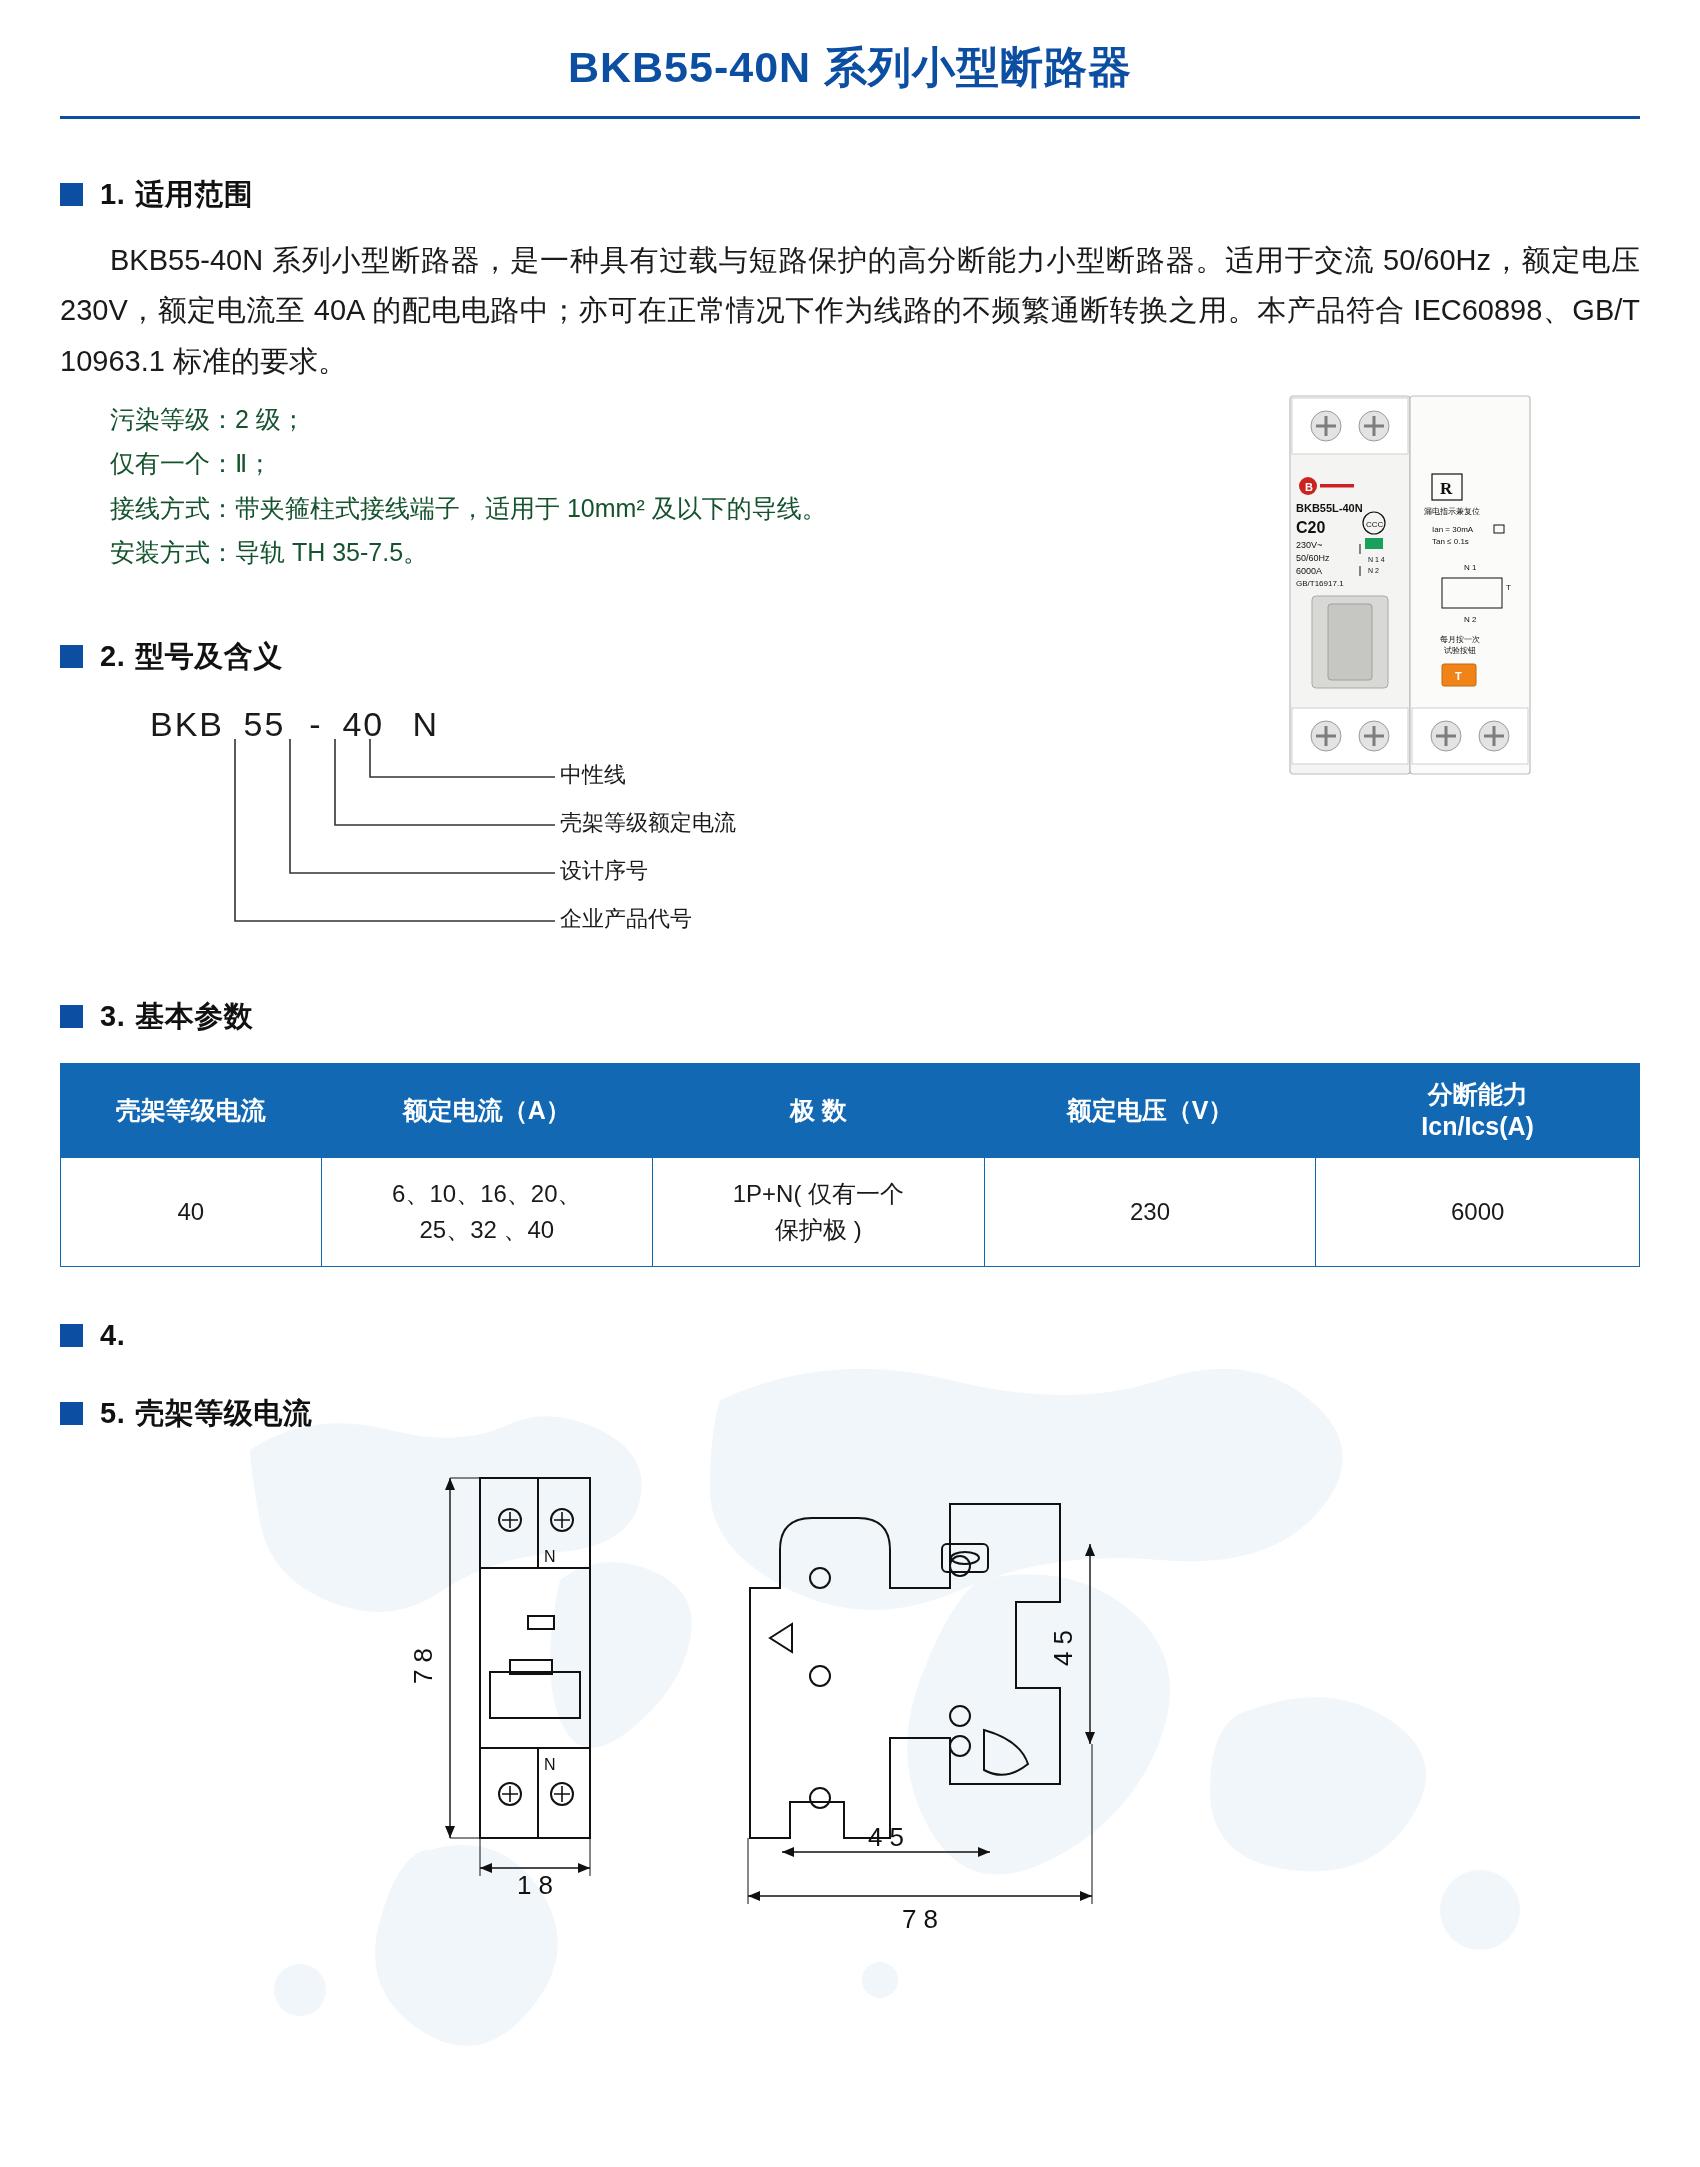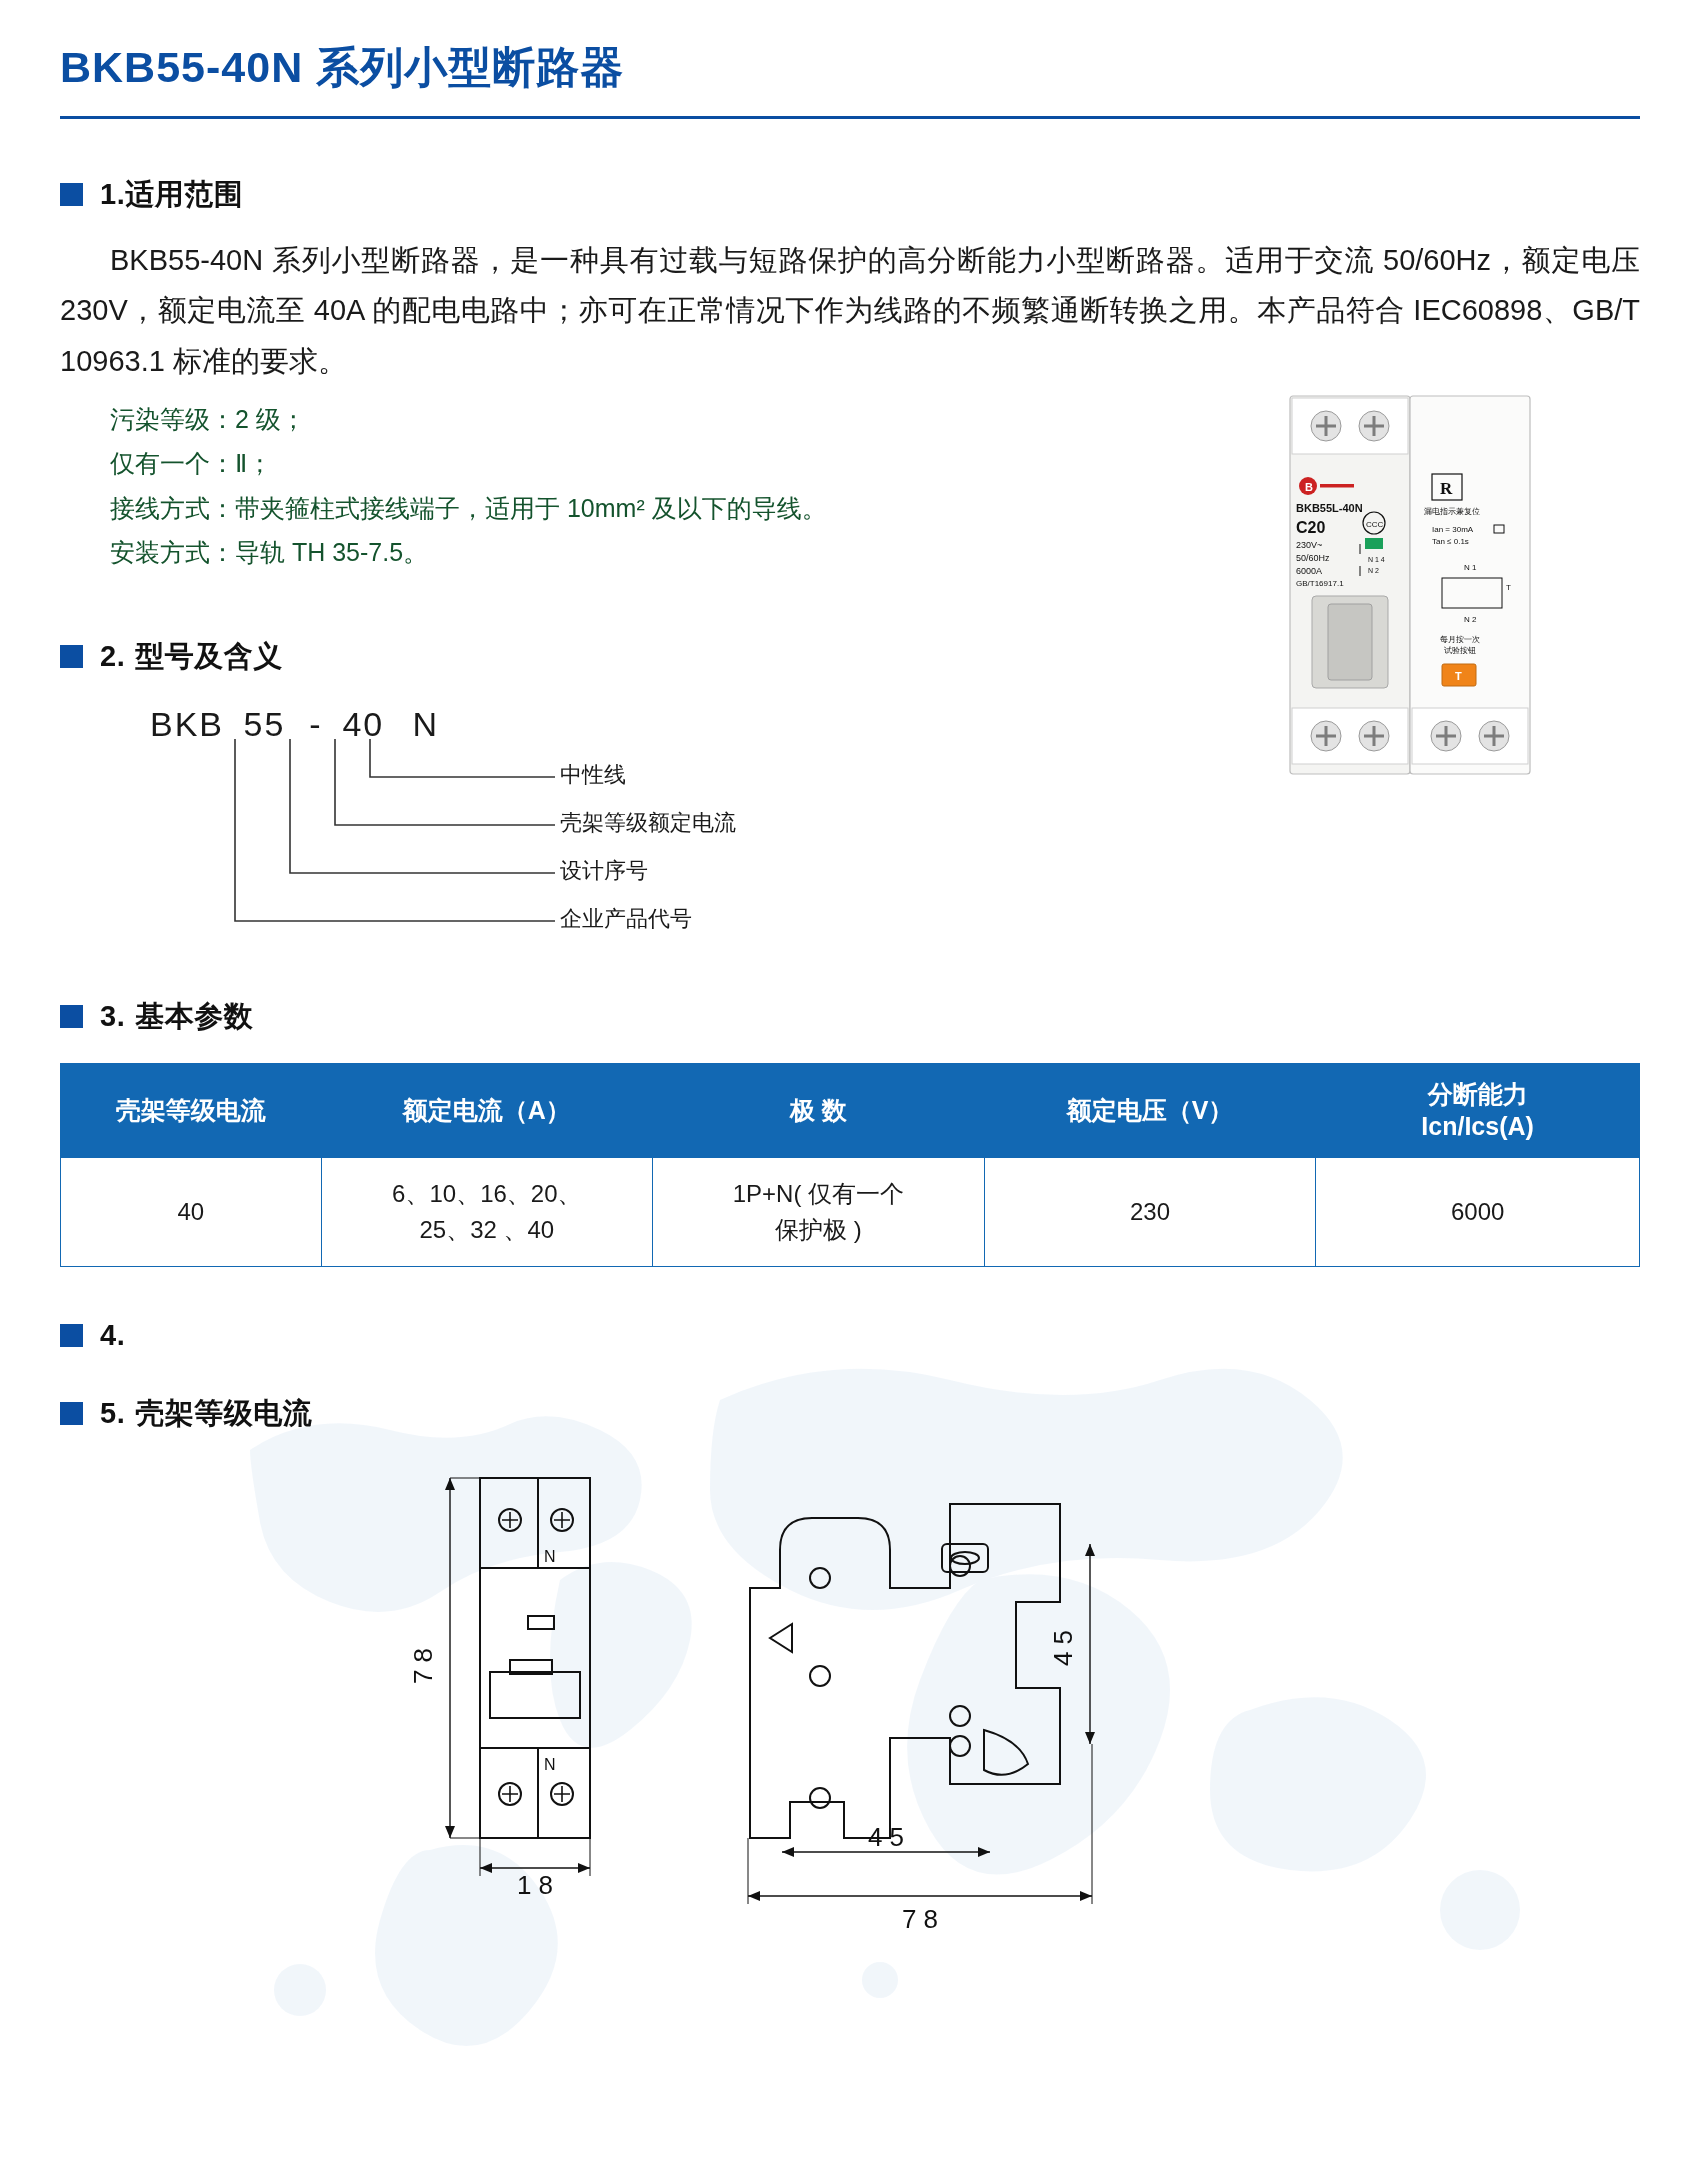--- a/index.html
+++ b/index.html
@@ -30,21 +30,21 @@
     position: relative;
     z-index: 2;
     padding: 0 60px;
     box-sizing: border-box;
     width: 1700px;
   }
 
   
   .doc-header {
     padding-top: 42px;
-    text-align: left;
+    text-align: center;
   }
   .doc-title {
     font-size: 43px;
     font-weight: bold;
     color: #0b4ea2;
     letter-spacing: 1px;
     line-height: 1.2;
   }
   .title-rule {
     margin-top: 22px;
@@ -199,21 +199,21 @@
 
   <div class="doc-header">
     <div class="doc-title">BKB55-40N 系列小型断路器</div>
     <div class="title-rule"></div>
   </div>
 
   <div id="sec1">
     <div class="section-head">
       <span class="sec-bullet"></span>
       <span class="sec-title">1.</span>
-      <span class="sec-title" style="text-align:right;">适用范围</span>
+      <span class="sec-title" style="margin-left:10px;text-align:right;">适用范围</span>
     </div>
     <div class="body-text"><span class="indent"></span><span>BKB55-40N 系列小型断路器，是一种具有过载与短路保护的高分断能力小型断路器。适用于交流 50/60Hz，额定电压 230V，额定电流至 40A 的配电电路中；亦可在正常情况下作为线路的不频繁通断转换之用。本产品符合 IEC60898、GB/T 10963.1 标准的要求。</span></div>
     <div class="spec-list">
       <div>污染等级：2 级；</div>
       <div>仅有一个：Ⅱ；</div>
       <div>接线方式：带夹箍柱式接线端子，适用于 10mm² 及以下的导线。</div>
       <div>安装方式：导轨 TH 35-7.5。</div>
     </div>
   </div>
 

